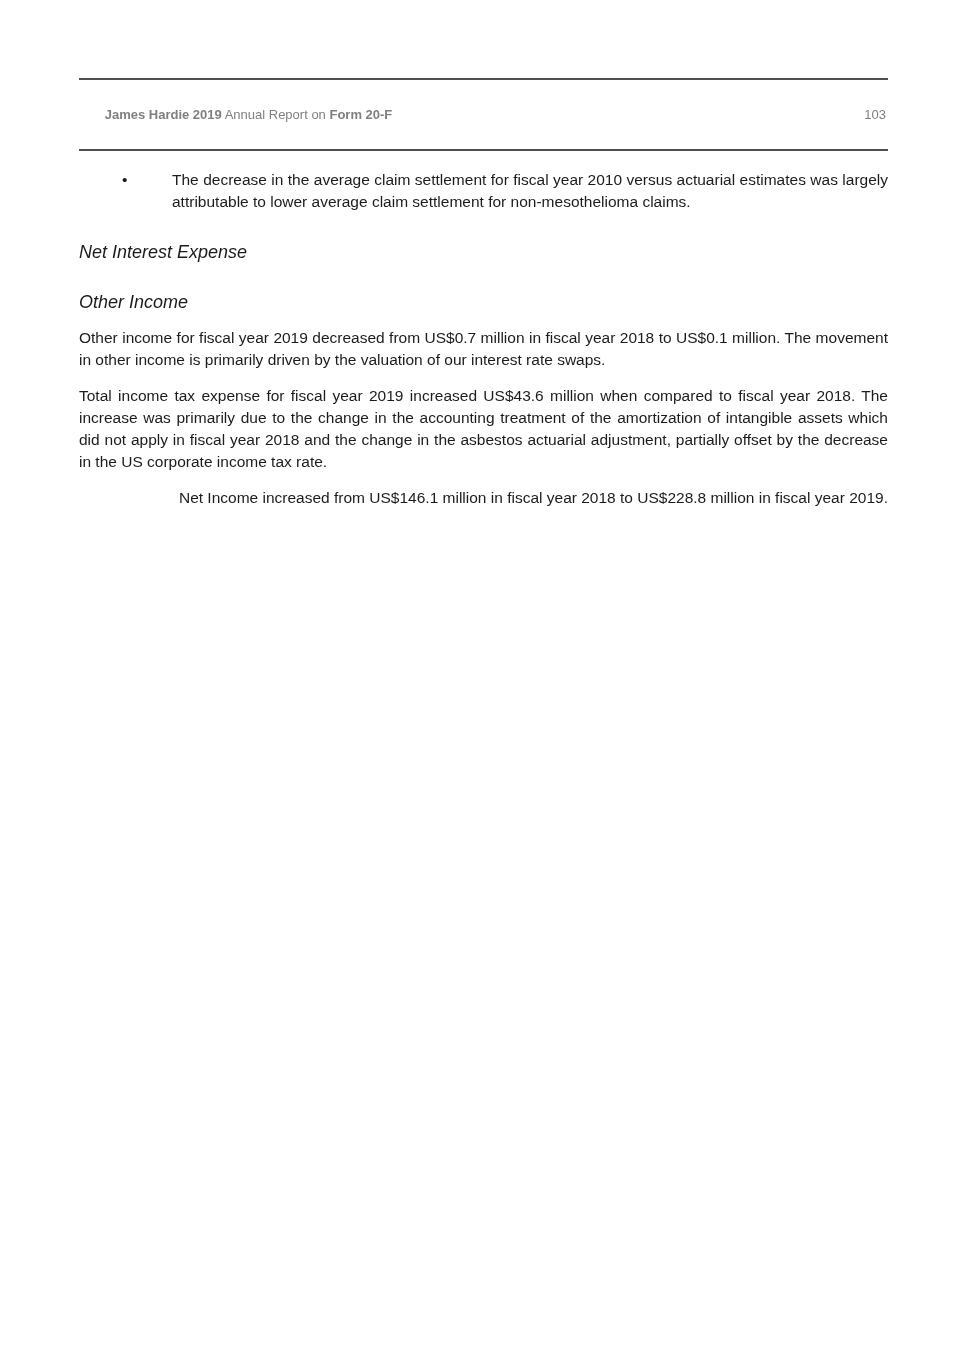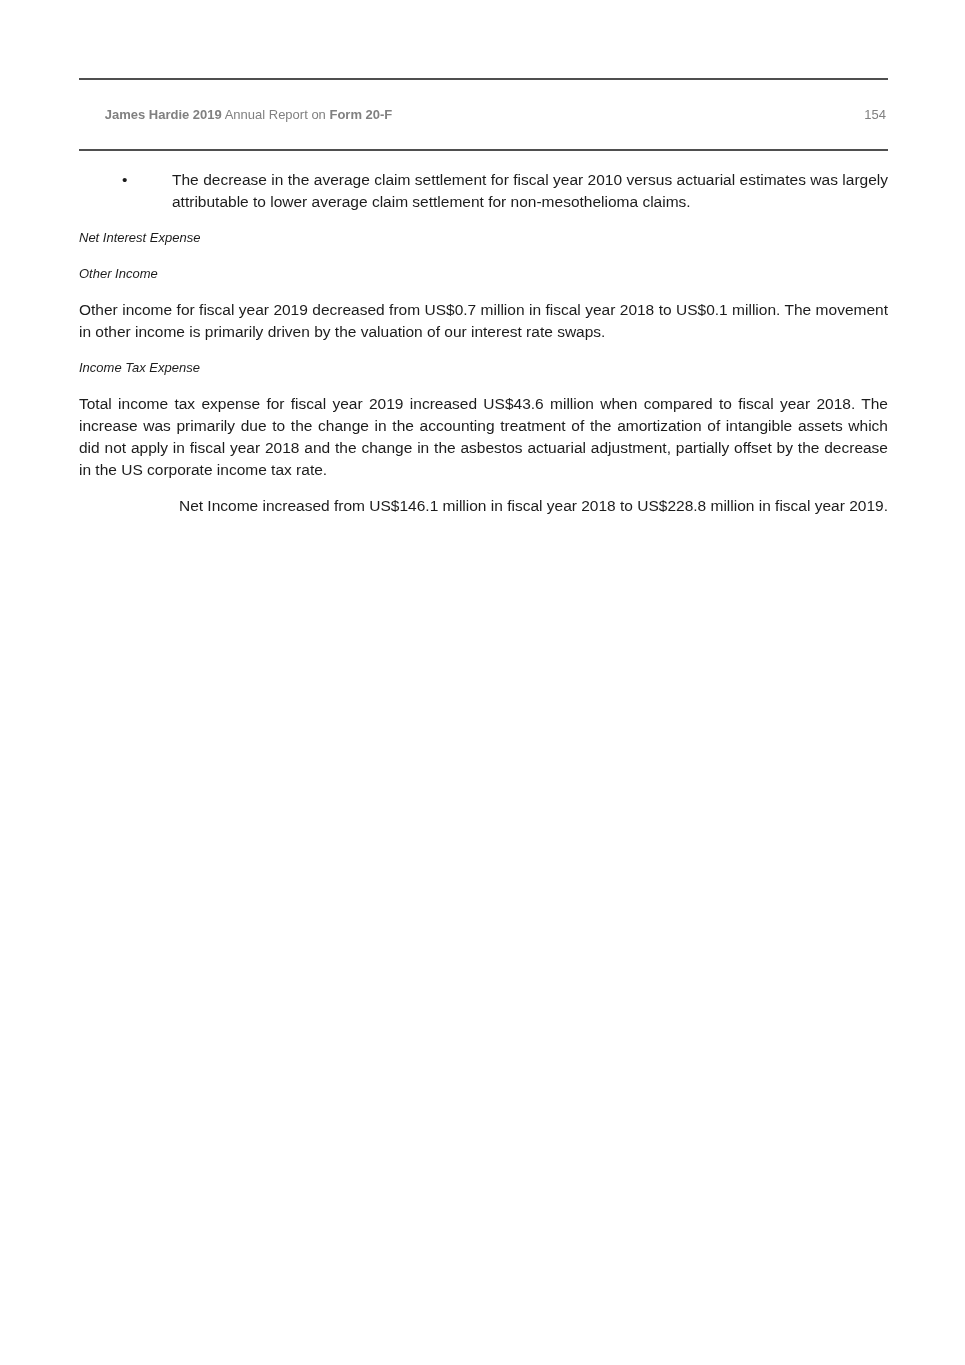--- a/index.html
+++ b/index.html
@@ -43,60 +43,60 @@
     margin-bottom: 14px;
   }
   .bullet-marker {
     position: absolute;
     left: 43px;
     top: 0;
   }
   .section-heading {
     font-style: italic;
     font-weight: normal;
-    font-size: 13px;
+    font-size: 18px;
     line-height: 22px;
     margin-bottom: 14px;
+    margin-top: 28px;
   }
   .section-body {
     text-align: justify;
     margin-bottom: 14px;
   }
   .section-body.single-line { text-align: right; }
 </style>
 </head>
 <body>
 
 <div class="page">
 
   <div class="header">
     <div class="header-title">
       <span class="bold">James Hardie 2019</span><span> Annual Report on </span><span class="bold">Form 20-F</span>
     </div>
-    <div>154</div>
+    <div>103</div>
   </div>
 
   <div class="content">
 
     <div class="bullet-item">
       <span class="bullet-marker">•</span>
       <span>The decrease in the average claim settlement for fiscal year 2010 versus actuarial estimates was largely attributable to lower average claim settlement for non-mesothelioma claims.</span>
     </div>
 
     <div>
       <h3 class="section-heading">Net Interest Expense</h3>
     </div>
 
     <div>
       <h3 class="section-heading">Other Income</h3>
       <p class="section-body">Other income for fiscal year 2019 decreased from US$0.7 million in fiscal year 2018 to US$0.1 million. The movement in other income is primarily driven by the valuation of our interest rate swaps.</p>
     </div>
 
     <div>
-      <h3 class="section-heading">Income Tax Expense</h3>
       <p class="section-body">Total income tax expense for fiscal year 2019 increased US$43.6 million when compared to fiscal year 2018. The increase was primarily due to the change in the accounting treatment of the amortization of intangible assets which did not apply in fiscal year 2018 and the change in the asbestos actuarial adjustment, partially offset by the decrease in the US corporate income tax rate.</p>
     </div>
 
     <div>
       <p class="section-body single-line">Net Income increased from US$146.1 million in fiscal year 2018 to US$228.8 million in fiscal year 2019.</p>
     </div>
 
   </div>
 </div>
 

